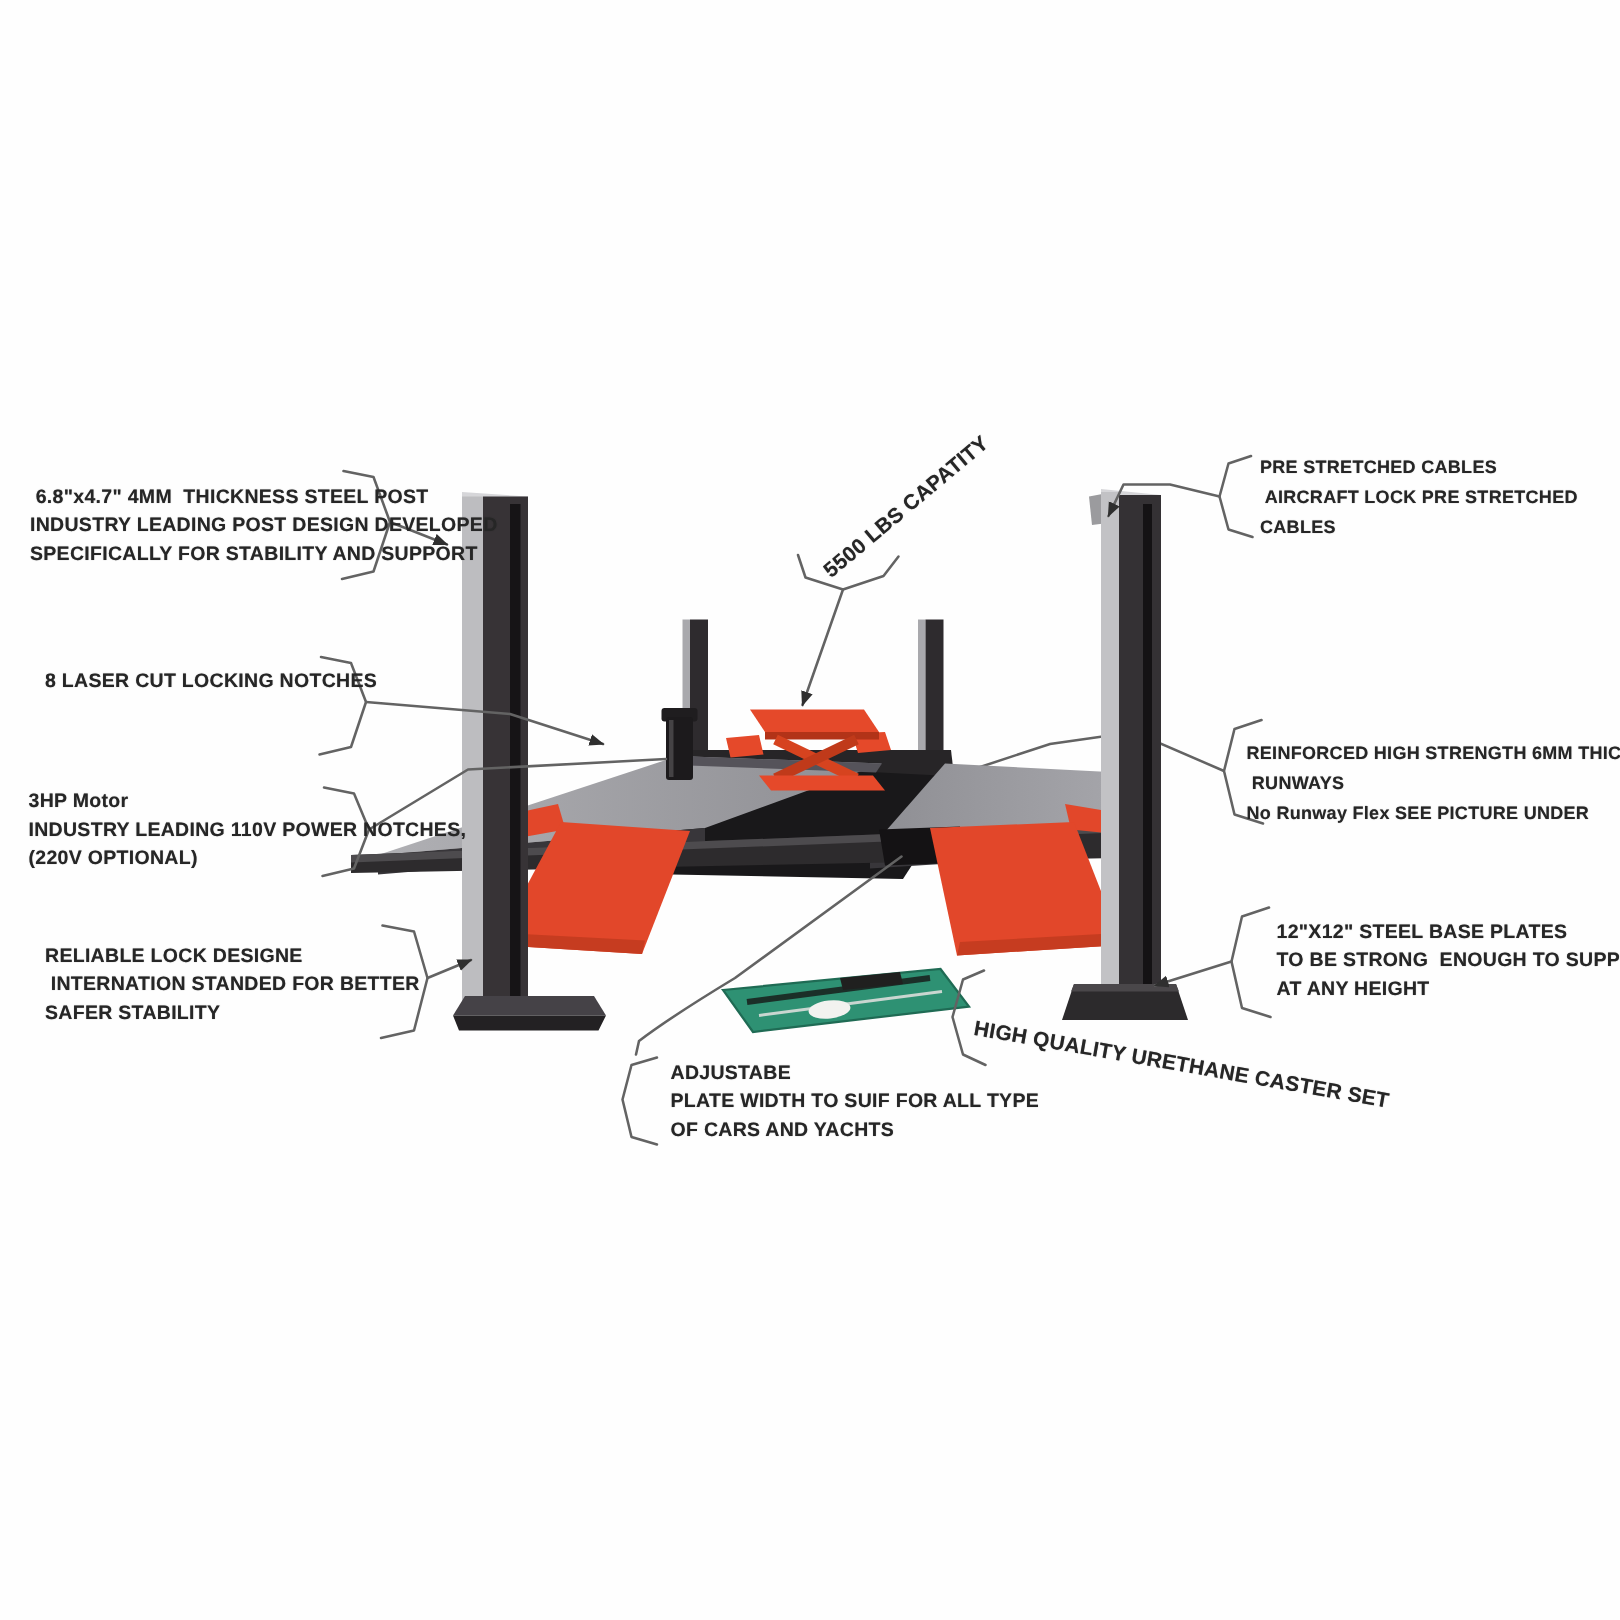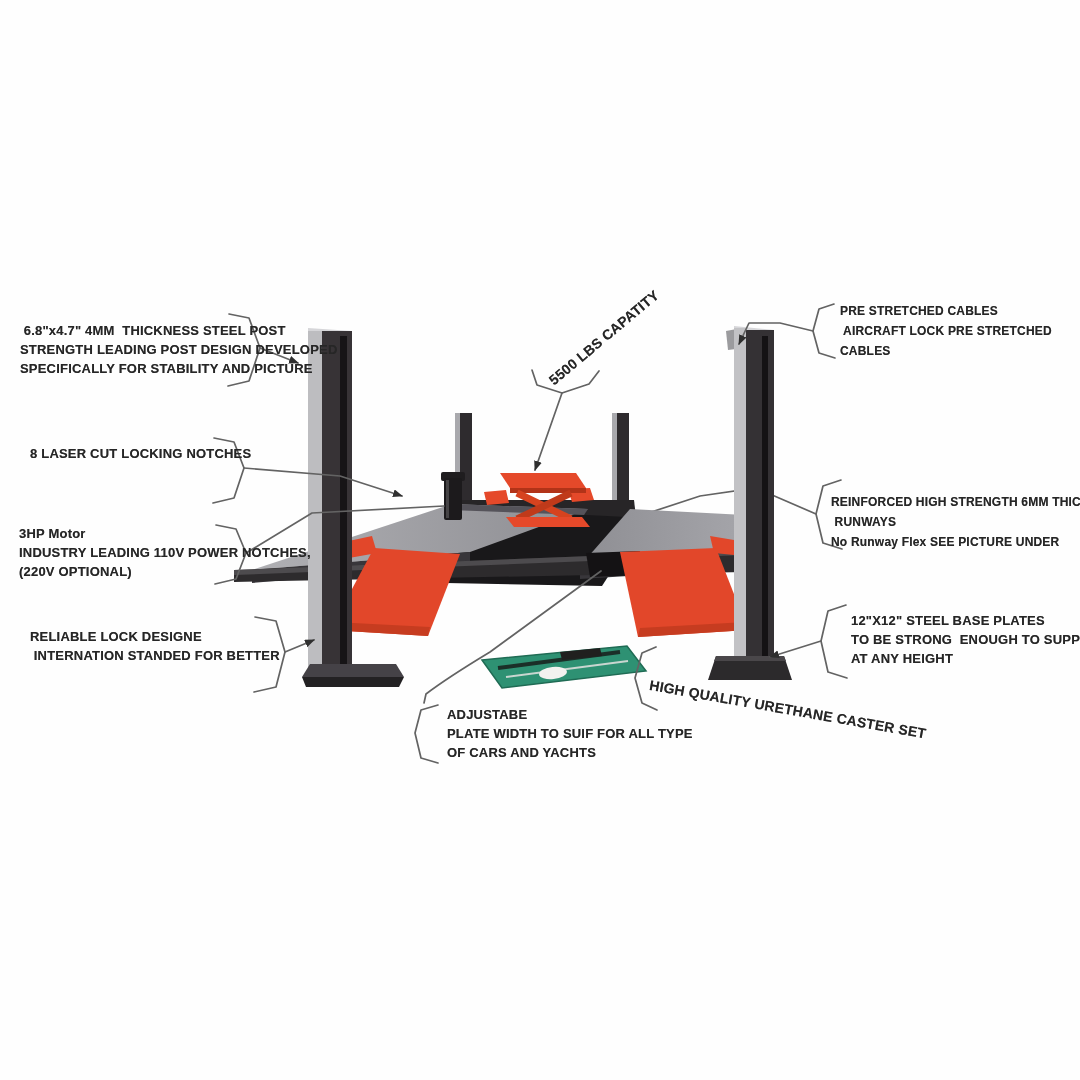--- a/index.html
+++ b/index.html
@@ -162,37 +162,38 @@
 
       <path d="M656,647 L642,653 L635,678 L642,703 L657,710"></path>
 
       <path d="M438,705 L421,710 L415,733 L421,758 L438,763"></path>
       <path d="M601,571 L490,652 Q447,678 426,694 L424,703"></path>
     </g>
   </svg>
 
   <div class="ann" style="left:20px;top:321px">
     <span> 6.8"x4.7" 4MM  THICKNESS STEEL POST</span>
-    <span>STRENGTH LEADING POST DESIGN DEVELOPED</span>
-    <span>SPECIFICALLY FOR STABILITY AND PICTURE</span>
+    <span>INDUSTRY LEADING POST DESIGN DEVELOPED</span>
+    <span>SPECIFICALLY FOR STABILITY AND SUPPORT</span>
   </div>
 
   <div class="ann" style="left:30px;top:444px">
     <span>8 LASER CUT LOCKING NOTCHES</span>
   </div>
 
   <div class="ann" style="left:19px;top:524px">
     <span>3HP Motor</span>
     <span>INDUSTRY LEADING 110V POWER NOTCHES,</span>
     <span>(220V OPTIONAL)</span>
   </div>
 
   <div class="ann" style="left:30px;top:627px">
     <span>RELIABLE LOCK DESIGNE</span>
     <span> INTERNATION STANDED FOR BETTER</span>
+    <span>SAFER STABILITY</span>
   </div>
 
   <div class="ann rot-cap" style="left:556px;top:372px">
     <span>5500 LBS CAPATITY</span>
   </div>
 
   <div class="ann small" style="left:840px;top:301px">
     <span>PRE STRETCHED CABLES</span>
     <span> AIRCRAFT LOCK PRE STRETCHED</span>
     <span>CABLES</span>

